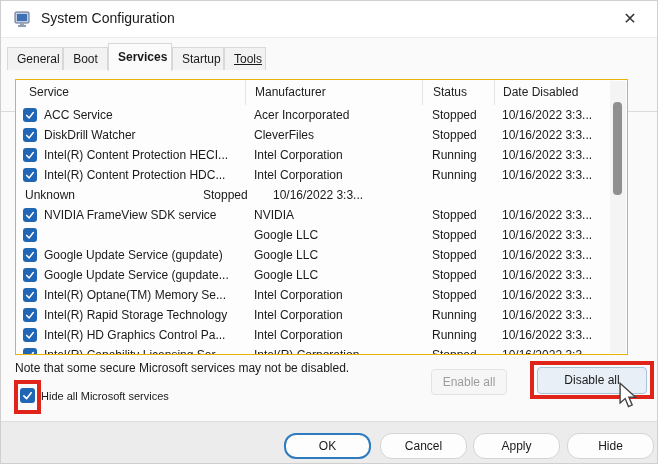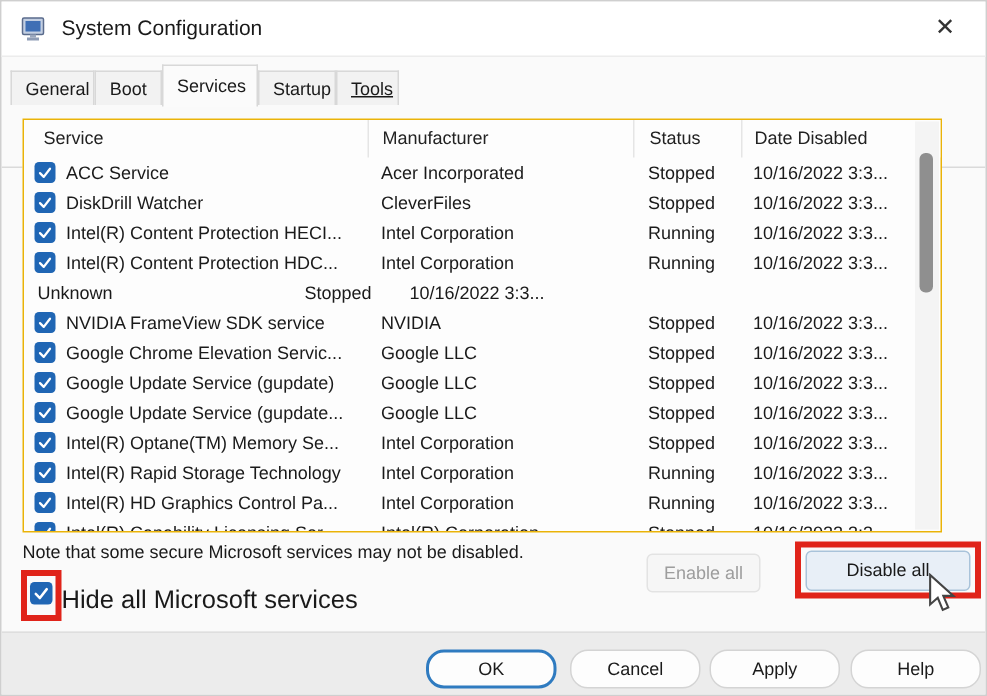--- a/index.html
+++ b/index.html
@@ -50,21 +50,21 @@
   
   .note { position:absolute; left:14px; top:360px; font-size:12px; color:#1a1a1a; }
   .btn { position:absolute; font-size:12px; text-align:center;
     background:#fdfdfd; border:1px solid #d4d4d4; border-radius:4px; color:#1a1a1a; }
   .btn-enable { left:430px; top:368px; width:76px; height:26px; line-height:24px;
     background:#f6f6f6; border-color:#e3e3e3; color:#9d9d9d; }
   .btn-disable { left:536px; top:366px; width:110px; height:27px; line-height:25px;
     background:#e8eff7; border-color:#a9c3da; }
   .hide-check { position:absolute; left:19px; top:387px; width:15px; height:15px;
     border-radius:3px; background:var(--accent); display:flex; align-items:center; justify-content:center; }
-  .hide-label { position:absolute; left:40px; top:389px; font-size:17px; }
+  .hide-label { position:absolute; left:40px; top:389px; font-size:11px; }
   
   .annot { position:absolute; border:4px solid var(--annot); z-index:5; }
   .annot-checkbox { left:13px; top:379px; width:27px; height:34px; }
   .annot-disable { left:529px; top:360px; width:124px; height:38px; }
   
   .buttonbar { position:absolute; left:0; top:420px; width:100%; height:44px;
     background:#ececec; border-top:1px solid #dedede; }
   .bb-btn { position:absolute; top:11px; width:87px; height:26px; font-size:12px;
     line-height:24px; text-align:center; background:#fdfdfd;
     border:1px solid #d4d4d4; border-radius:12px; color:#1a1a1a; }
@@ -87,21 +87,21 @@
       </svg>
     </span>
     <span class="title">System Configuration</span>
     <span class="close-btn">✕</span>
   </div>
 
   <div class="tabstrip">
     <div class="tabline"></div>
   <div class="tab" style="left: 6px; width: 56px;">General</div>
       <div class="tab" style="left: 62px; width: 45px;">Boot</div>
-      <div class="tab active" style="left: 107px; width: 64px;">Services</div>
+      <div class="tab active" style="left: 107px; width: 64px; font-weight: bold;">Services</div>
       <div class="tab" style="left: 171px; width: 52px;">Startup</div>
       <div class="tab" style="left: 223px; width: 42px; text-decoration: underline;">Tools</div>
     </div>
 
   <div class="svc-table">
     <div class="thead">
       <div class="th th-service">Service</div>
       <div class="th th-manufacturer">Manufacturer</div>
       <div class="th th-status">Status</div>
       <div class="th th-date">Date Disabled</div>
@@ -177,21 +177,20 @@
           <div class="cell c-status">Stopped</div>
           <div class="cell c-date">10/16/2022 3:3...</div>
         </div>
         <div class="trow">
           <div class="cell c-service">
             <span class="cbx">
               <svg width="10" height="10" viewBox="0 0 12 12">
                 <polyline points="2,6.5 5,9.5 10,3" fill="none" stroke="#fff" stroke-width="1.8" stroke-linecap="round" stroke-linejoin="round"></polyline>
               </svg>
             </span>
-            <span>Google Chrome Elevation Servic...</span>
           </div>
           <div class="cell c-manufacturer">Google LLC</div>
           <div class="cell c-status">Stopped</div>
           <div class="cell c-date">10/16/2022 3:3...</div>
         </div>
         <div class="trow">
           <div class="cell c-service">
             <span class="cbx">
               <svg width="10" height="10" viewBox="0 0 12 12">
                 <polyline points="2,6.5 5,9.5 10,3" fill="none" stroke="#fff" stroke-width="1.8" stroke-linecap="round" stroke-linejoin="round"></polyline>
@@ -286,21 +285,21 @@
   </div>
   <div class="hide-label">Hide all Microsoft services</div>
 
   <div class="annot annot-checkbox"></div>
   <div class="annot annot-disable"></div>
 
   <div class="buttonbar">
     <div class="bb-btn bb-ok">OK</div>
     <div class="bb-btn bb-cancel">Cancel</div>
     <div class="bb-btn bb-apply">Apply</div>
-    <div class="bb-btn bb-help">Help</div>
+    <div class="bb-btn bb-help">Hide</div>
   </div>
 
   <span class="cursor">
     <svg width="22" height="28" viewBox="0 0 16 22">
       <path d="M1,1 L1,16.5 L5,13 L7.6,19.3 L10.5,18 L7.9,12 L13.2,12 Z" fill="#ffffff" stroke="#444444" stroke-width="1.1"></path>
     </svg>
   </span>
 </div>
 
 </body></html>

